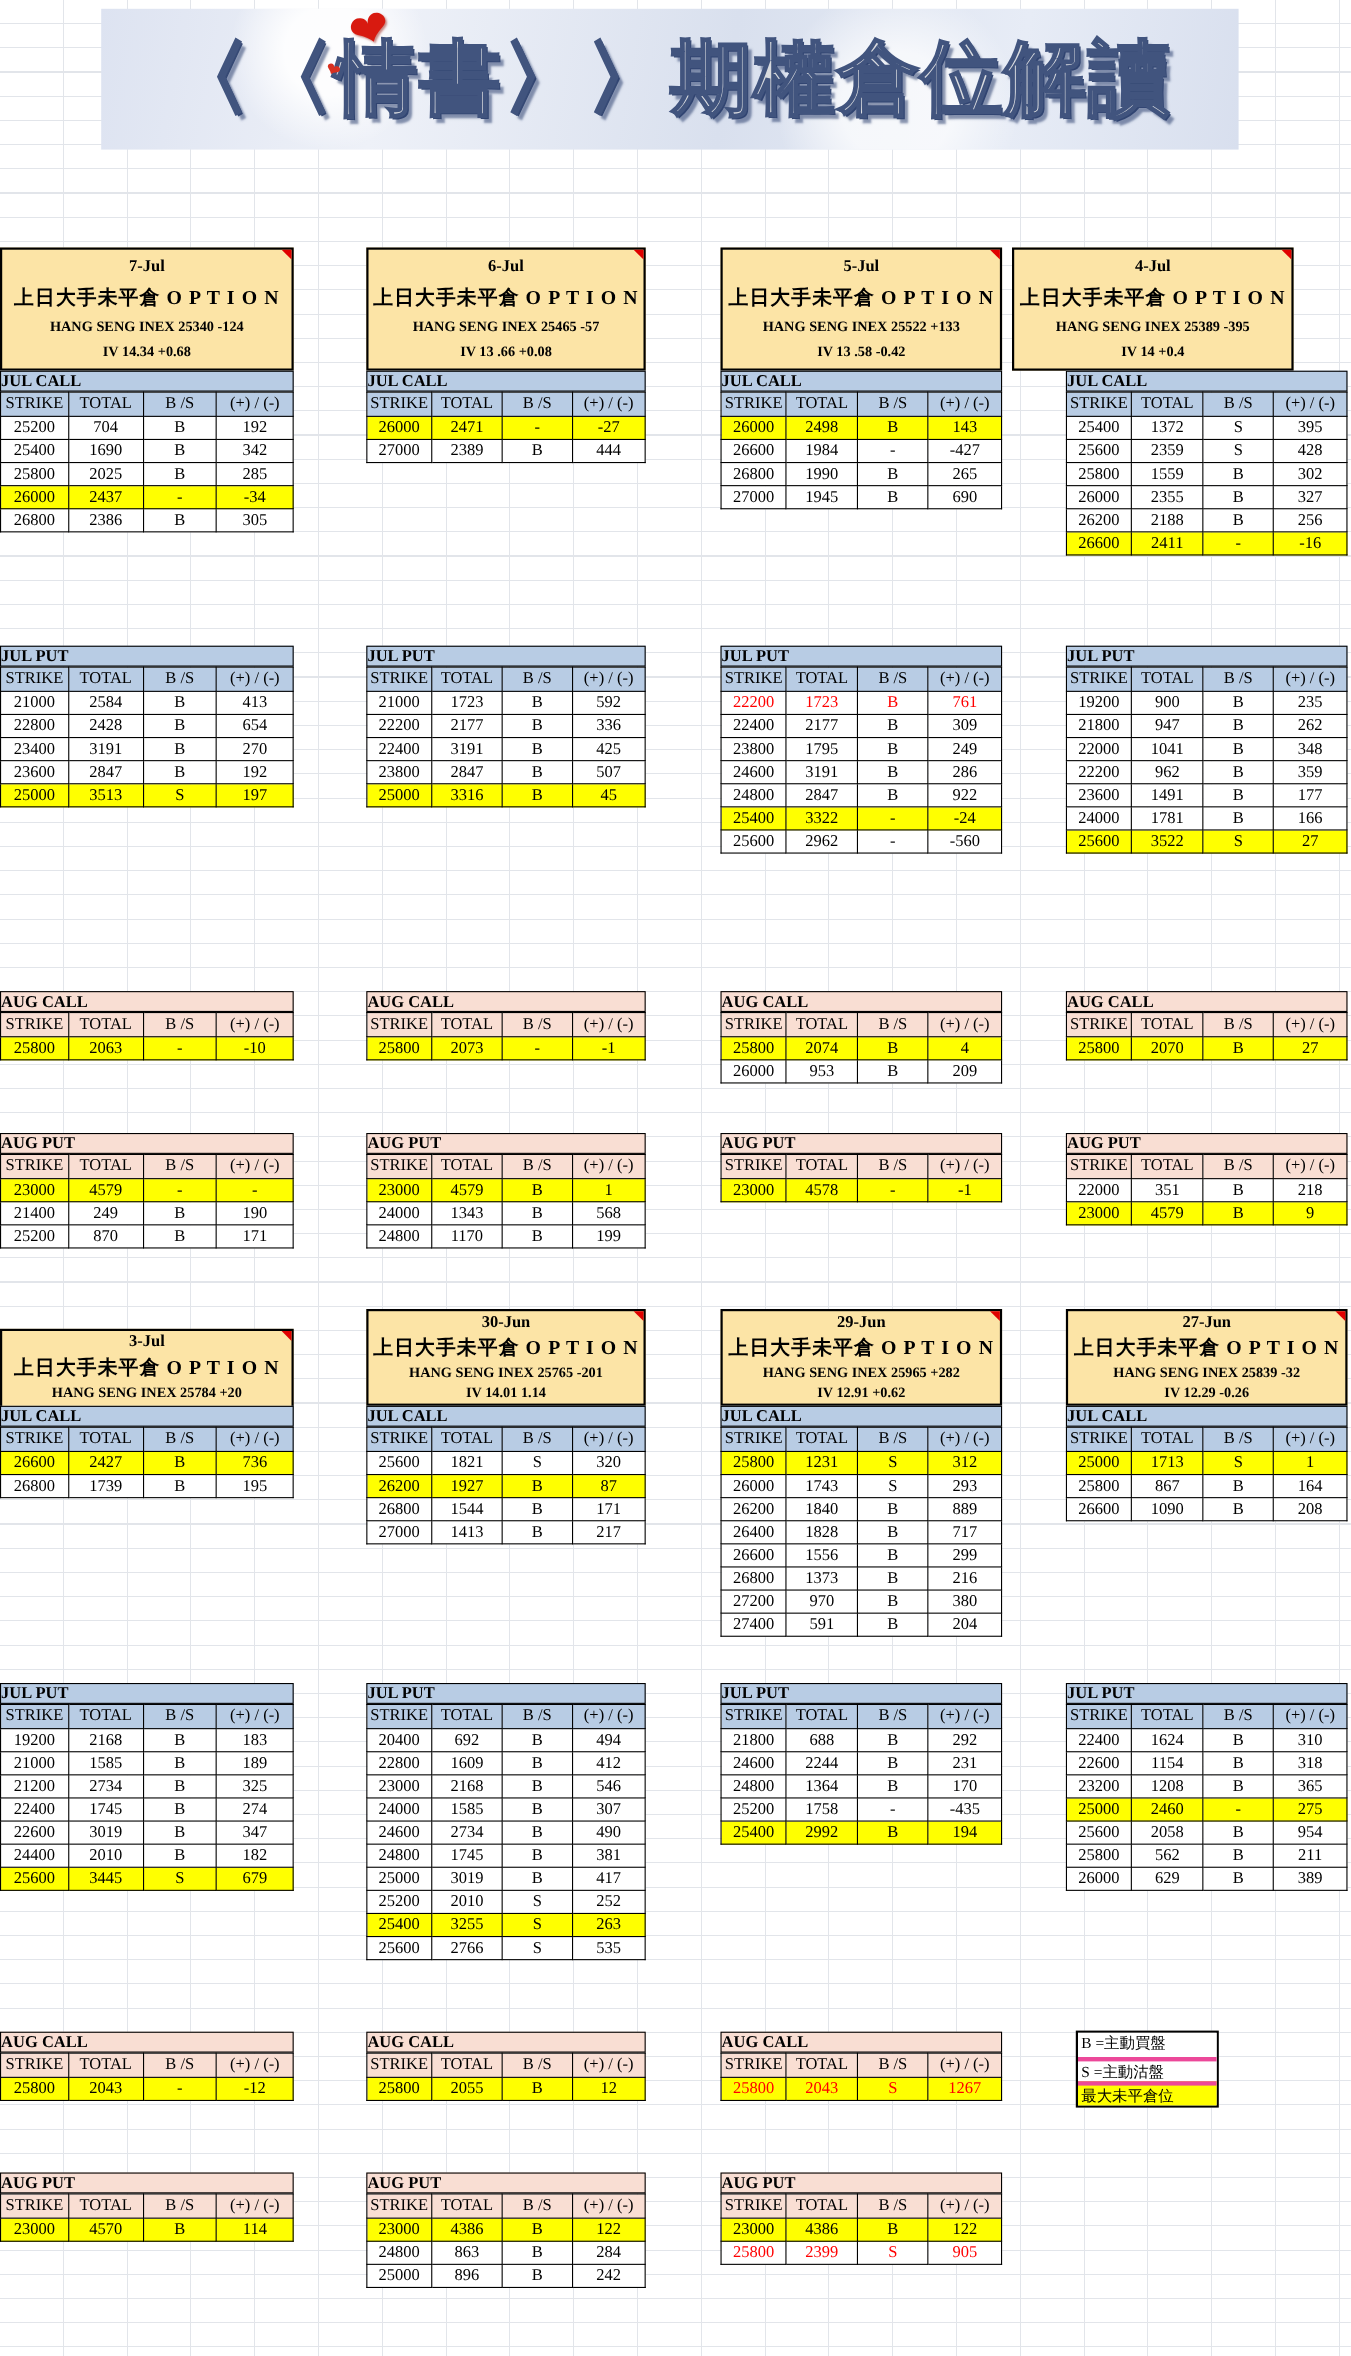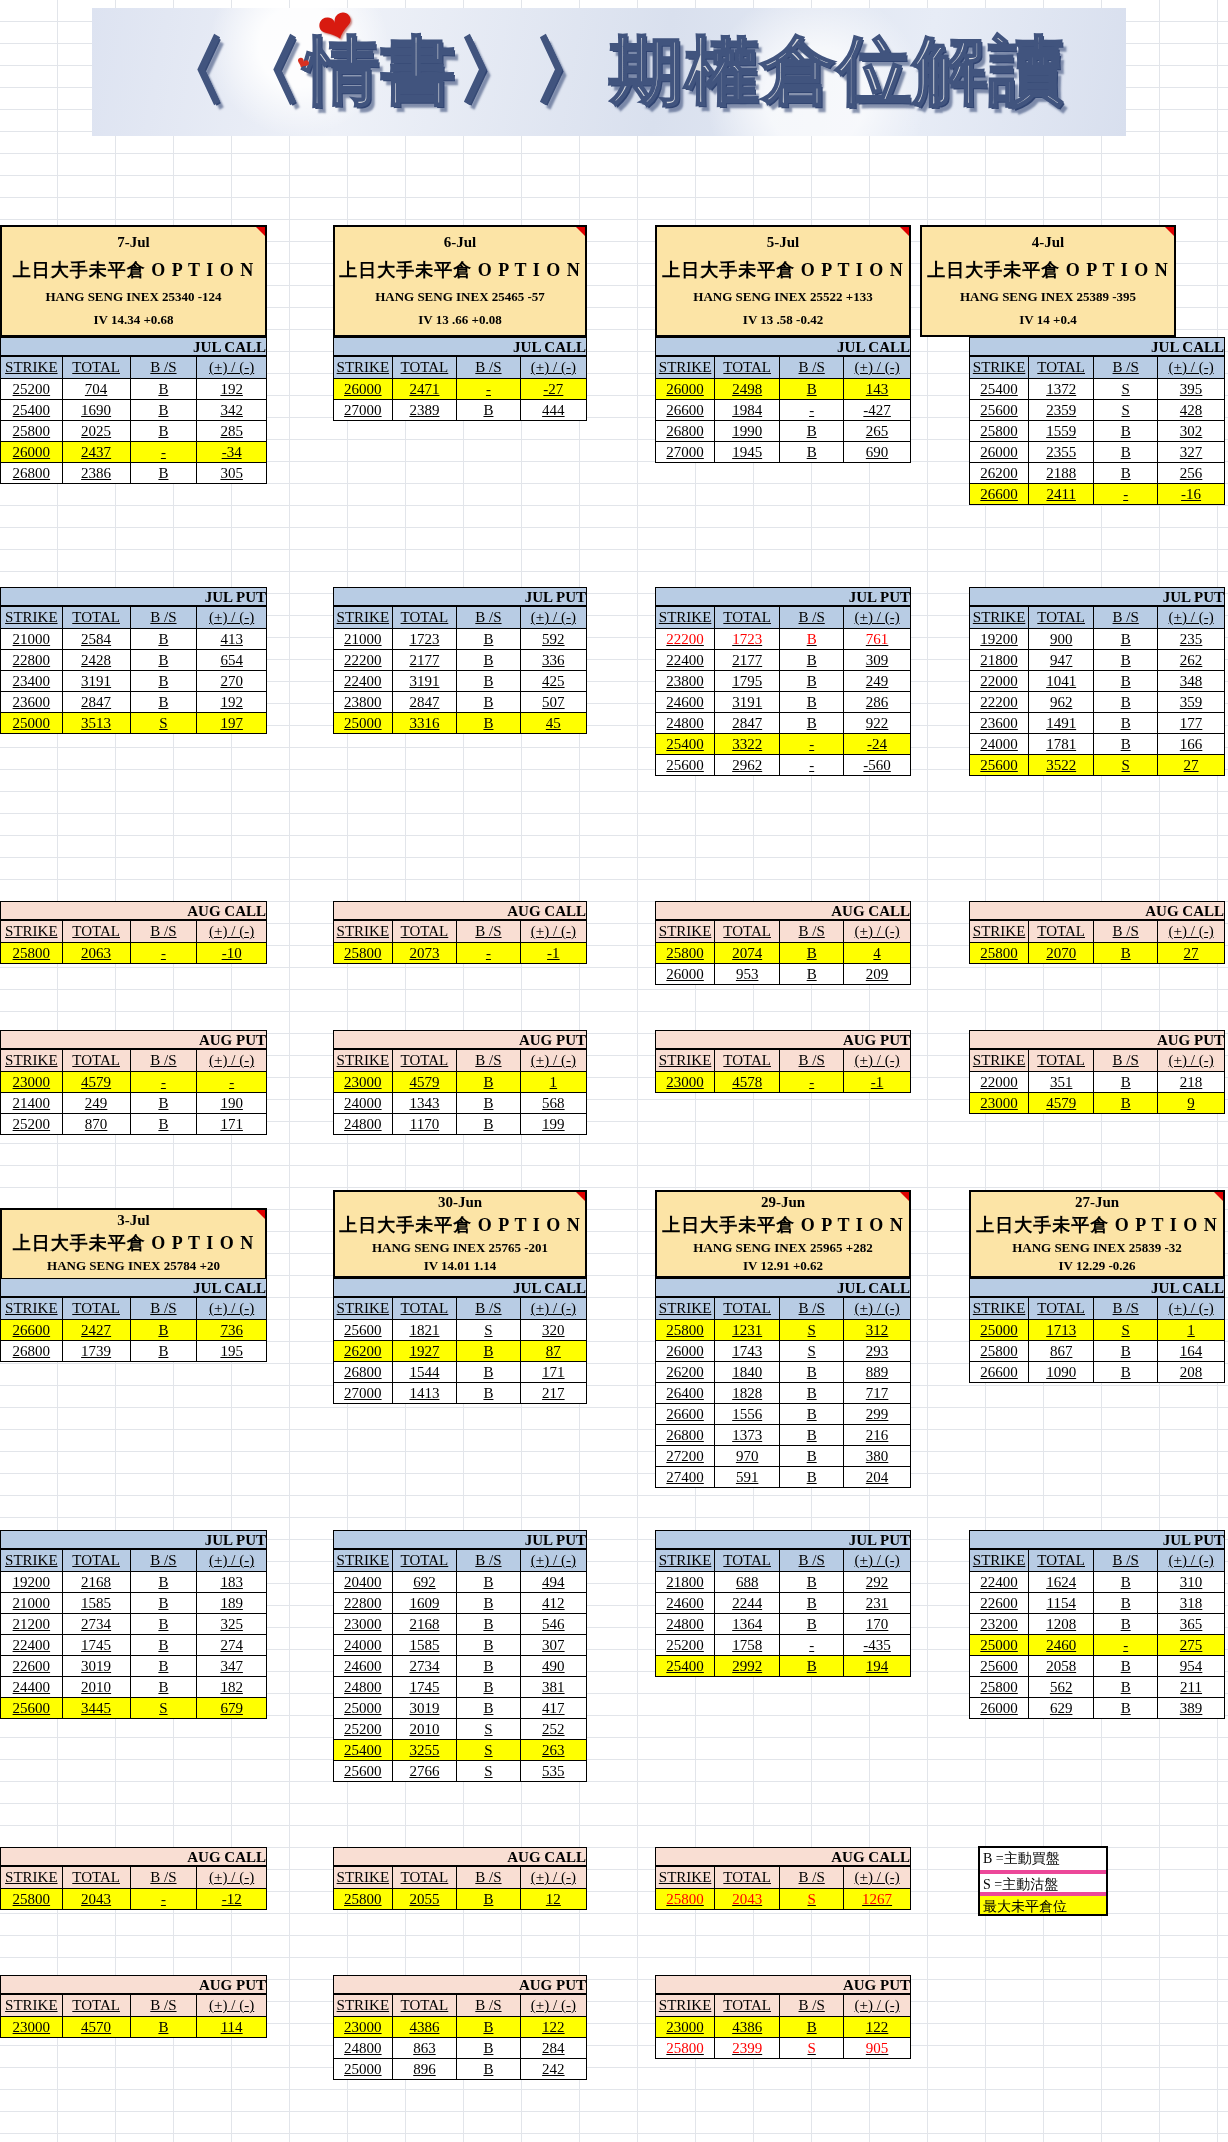--- a/index.html
+++ b/index.html
@@ -49,26 +49,26 @@
     content:"";position:absolute;top:0;right:0;
     border-left:9px solid transparent;border-top:9px solid #e00000;
   }
   .bh-date{font-size:15px;}
   .bh-sub{font-size:18px;letter-spacing:1px;}
   .bh-idx{font-size:13px;}
   .bh-iv{font-size:13px;}
   
   .section{position:absolute;box-sizing:border-box;}
   .sec-title{
-    height:19px;line-height:19px;text-align:right;font-size:15px;font-weight:bold;
+    height:19px;line-height:19px;text-align:left;font-size:15px;font-weight:bold;
     border:1px solid #000;box-sizing:border-box;
   }
   .sec-blue{background:#B8CCE4;}
   .sec-pink{background:#F9DED3;}
-  table.opt{width:100%;border-collapse:collapse;table-layout:fixed;text-decoration:underline;}
+  table.opt{width:100%;border-collapse:collapse;table-layout:fixed;}
   table.opt th{
     height:22px;font-size:15px;font-weight:normal;text-align:center;
     border:1px solid #000;padding:0;box-sizing:border-box;
   }
   table.opt th.h-blue{background:#B8CCE4;}
   table.opt th.h-pink{background:#F9DED3;}
   table.opt td{
     height:21px;font-size:15px;text-align:center;border:1px solid #000;
     padding:0;background:#fff;box-sizing:border-box;
   }

